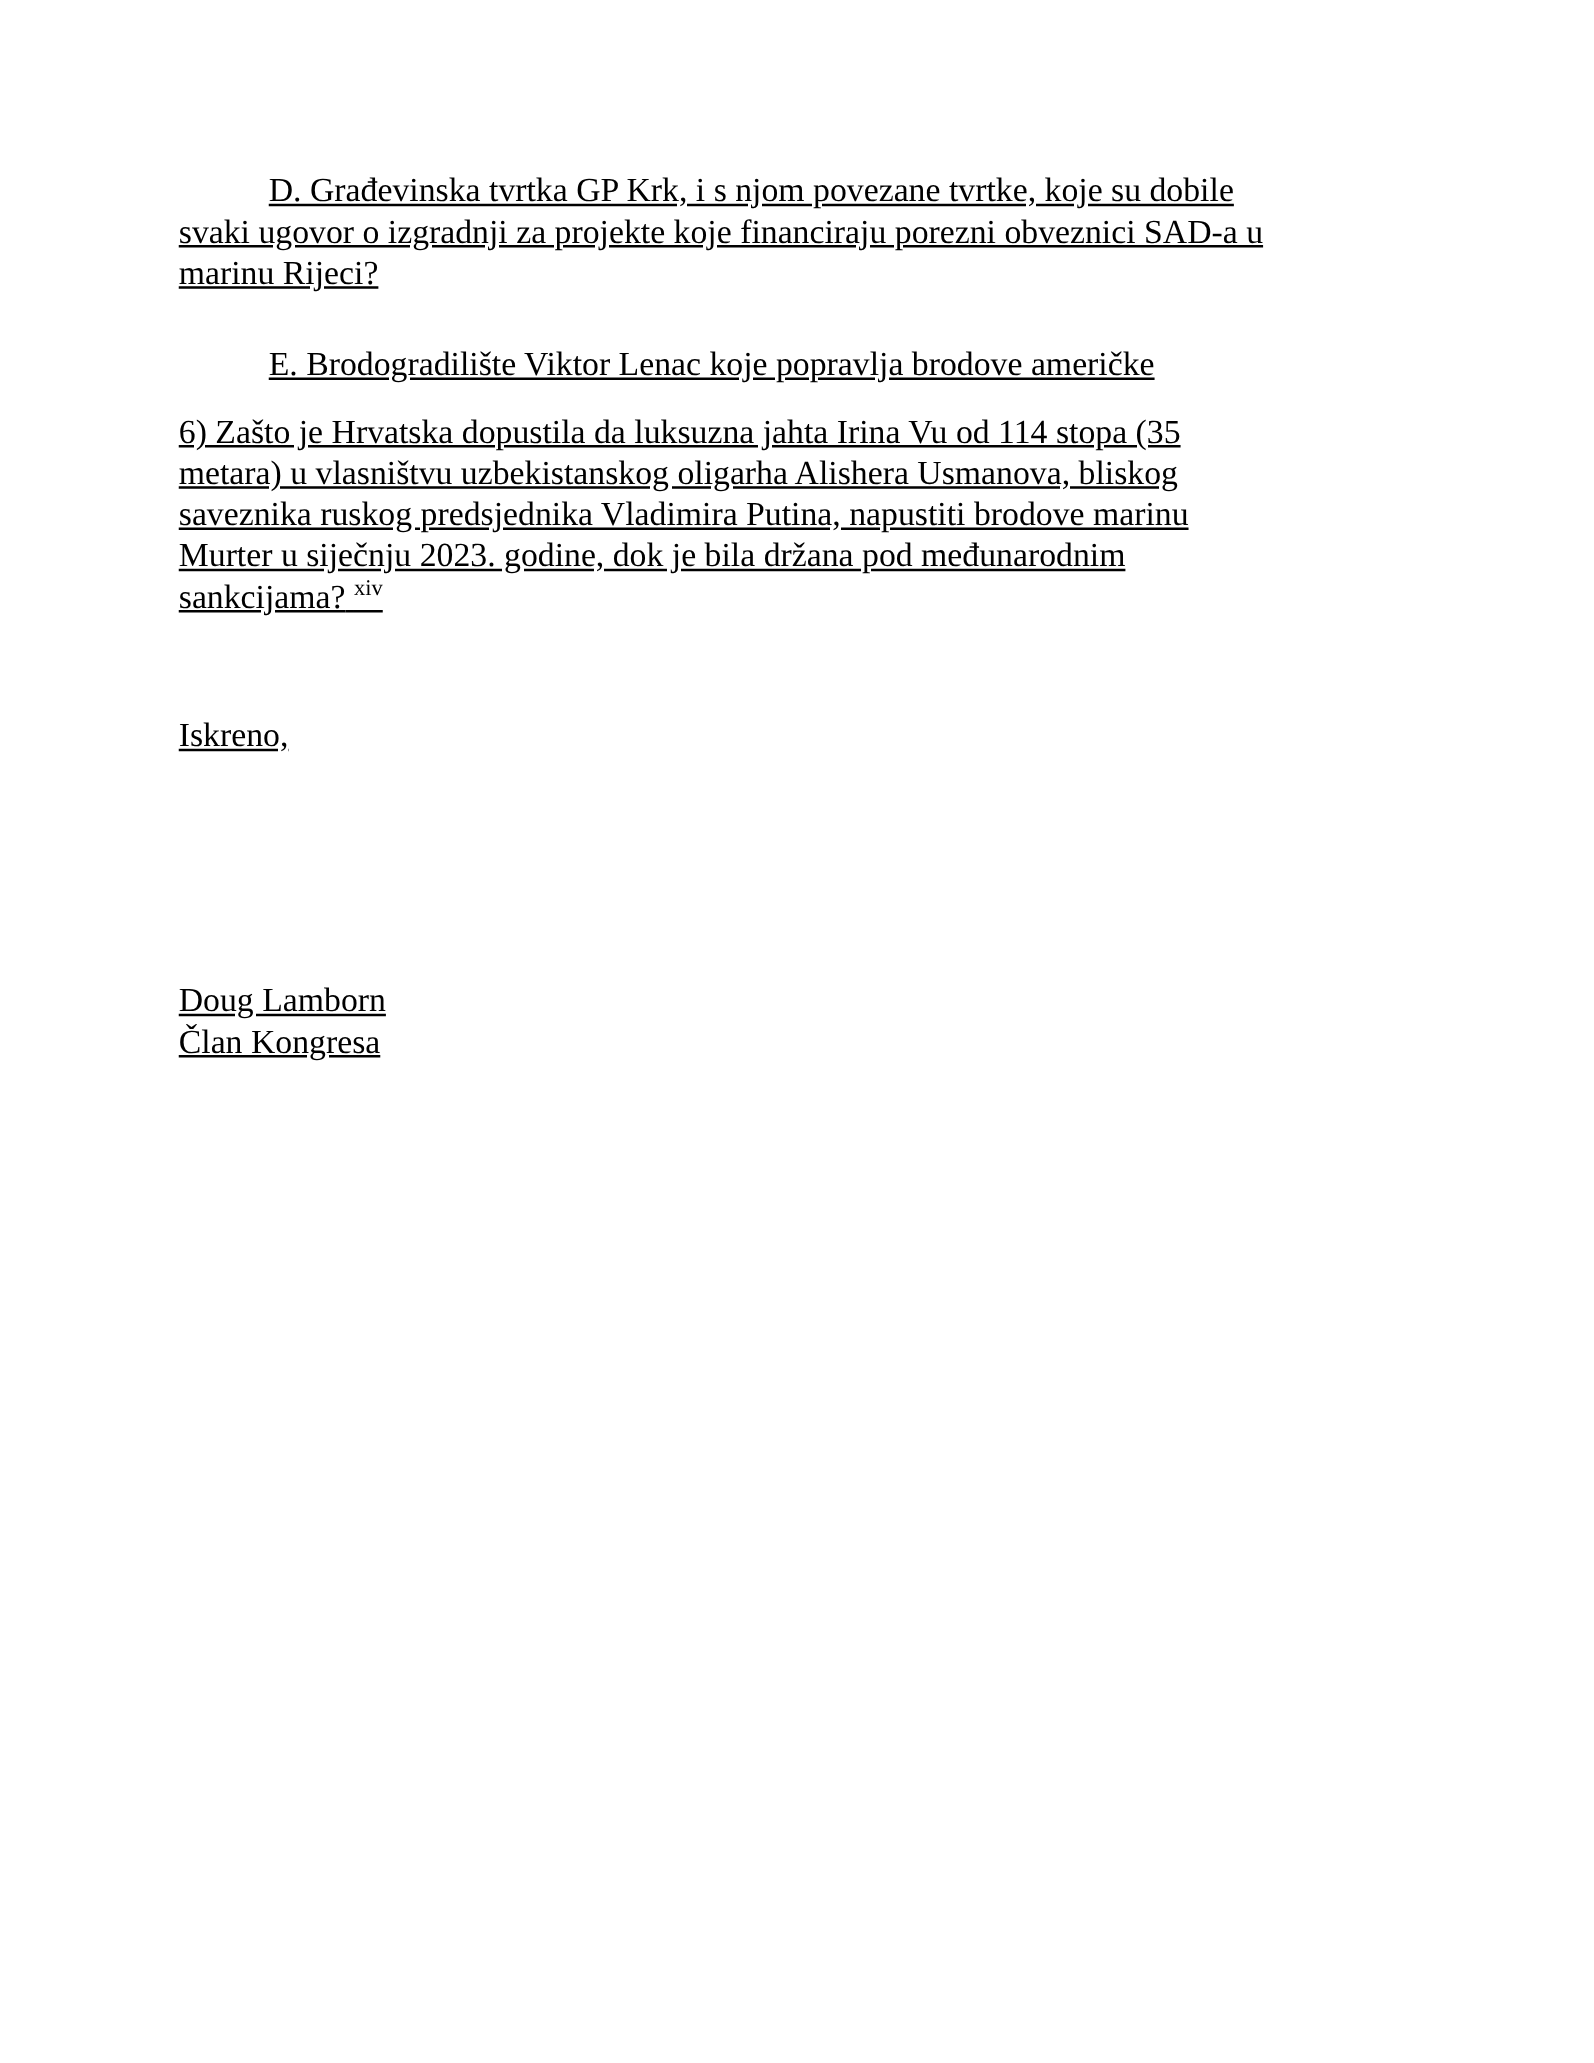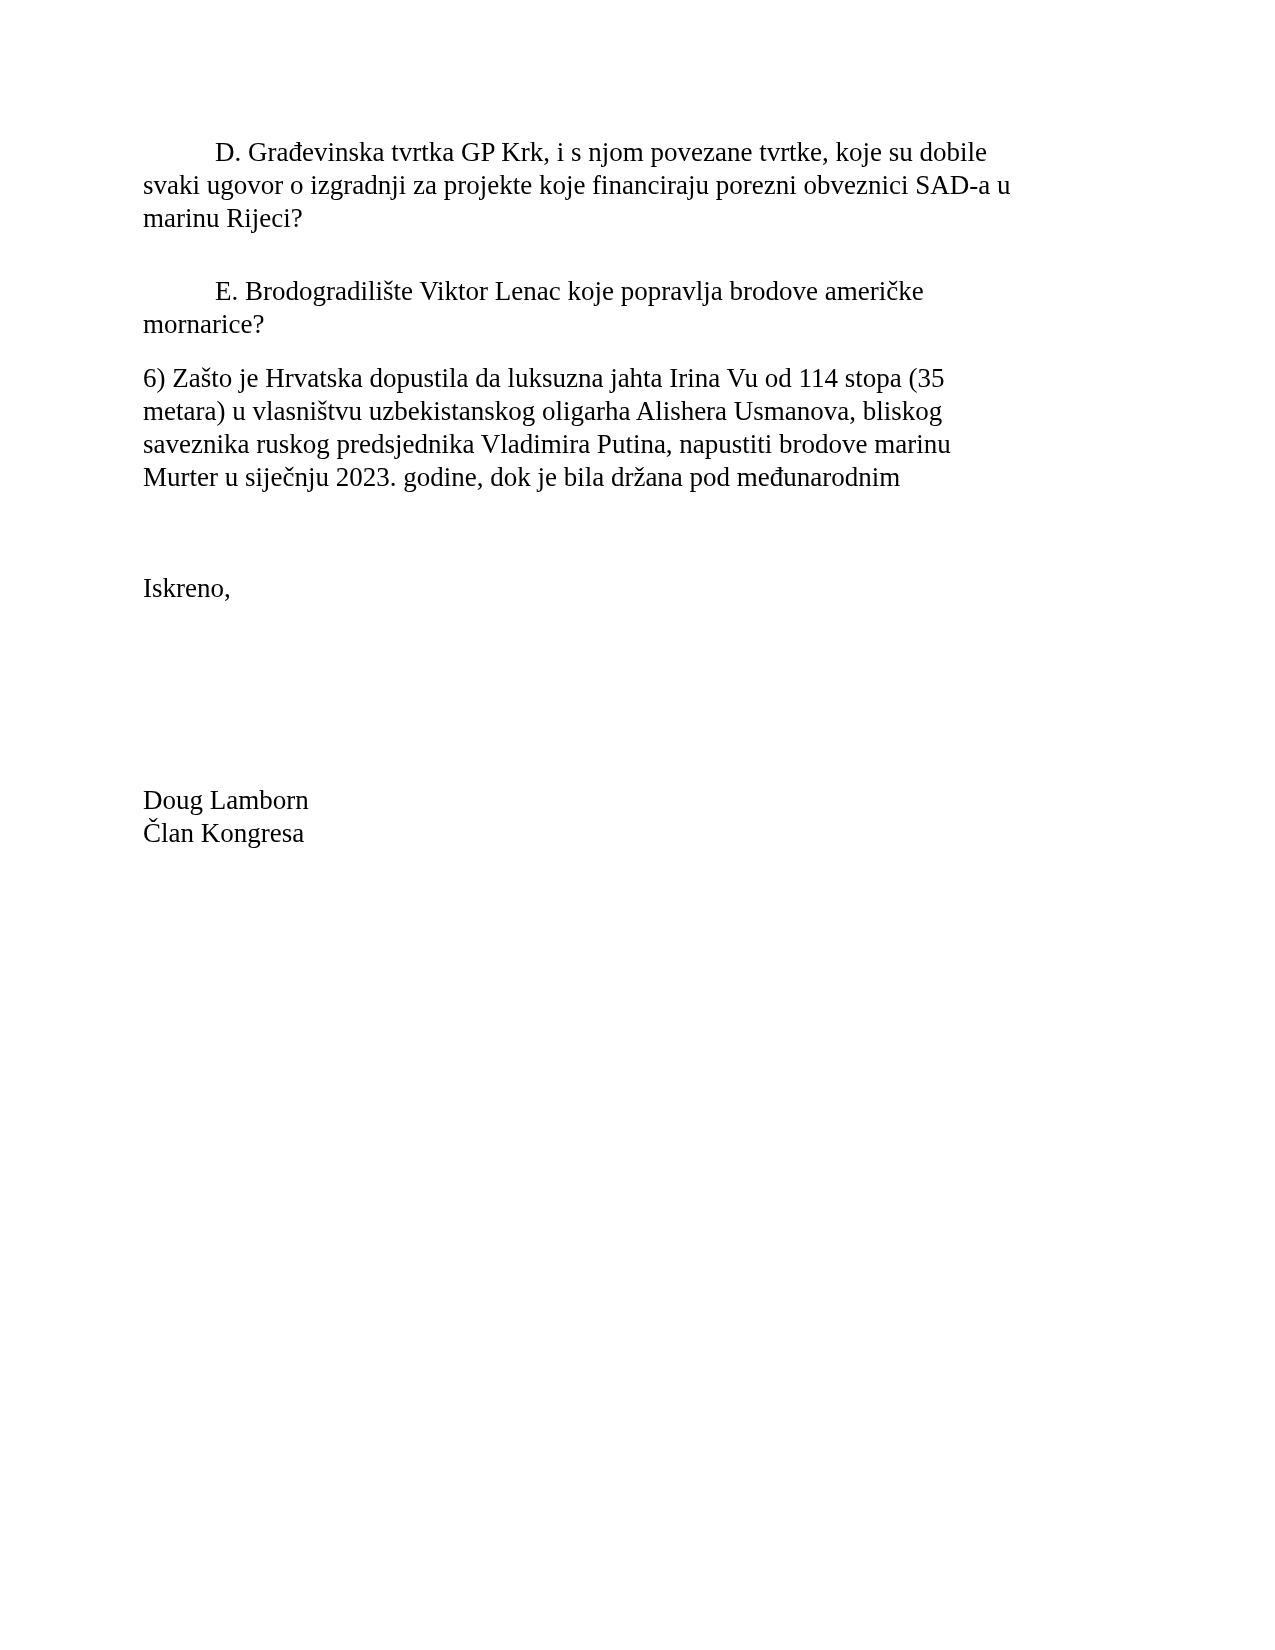--- a/index.html
+++ b/index.html
@@ -12,20 +12,21 @@
     width: 1275px;
     height: 1650px;
     background: #ffffff;
     color: #000000;
     font-family: "Liberation Serif", "DejaVu Serif", serif;
     font-size: 27px;
     line-height: 33px;
     box-sizing: border-box;
     padding: 136px 232px 0 143px;
     overflow: hidden;
+    text-decoration: underline;
   }
   .para { margin: 0; }
   .line { white-space: nowrap; }
   .indent { padding-left: 72px; }
   .para-d   { margin-bottom: 33px; }
   .para-e   { margin-bottom: 21px; margin-top: 40px; }
   .para-6   { margin-bottom: 0; }
   .closing  { margin-top: 78px; }
   .signature { margin-top: 179px; }
   sup.endnote {
@@ -40,28 +41,31 @@
 <div class="page">
 
   <div class="para para-d">
     <div class="line indent">D. Građevinska tvrtka GP Krk, i s njom povezane tvrtke, koje su dobile</div>
     <div class="line">svaki ugovor o izgradnji za projekte koje financiraju porezni obveznici SAD-a u</div>
     <div class="line">marinu Rijeci?</div>
   </div>
 
   <div class="para para-e">
     <div class="line indent">E. Brodogradilište Viktor Lenac koje popravlja brodove američke</div>
-    <div class="line">mornarice?</div>
   </div>
 
   <div class="para para-6">
     <div class="line">6) Zašto je Hrvatska dopustila da luksuzna jahta Irina Vu od 114 stopa (35</div>
     <div class="line">metara) u vlasništvu uzbekistanskog oligarha Alishera Usmanova, bliskog</div>
     <div class="line">saveznika ruskog predsjednika Vladimira Putina, napustiti brodove marinu</div>
     <div class="line">Murter u siječnju 2023. godine, dok je bila držana pod međunarodnim</div>
+    <div class="line">
+      <span>sankcijama?</span>
+      <sup class="endnote">xiv</sup>
+    </div>
   </div>
 
   <div class="para closing">
     <div class="line">Iskreno,</div>
   </div>
 
   <div class="para signature">
     <div class="line">Doug Lamborn</div>
     <div class="line">Član Kongresa</div>
   </div>

